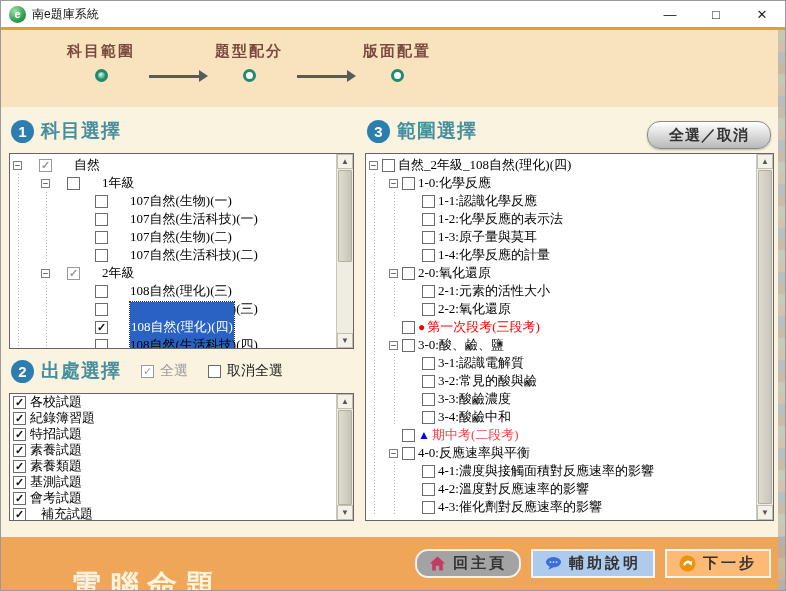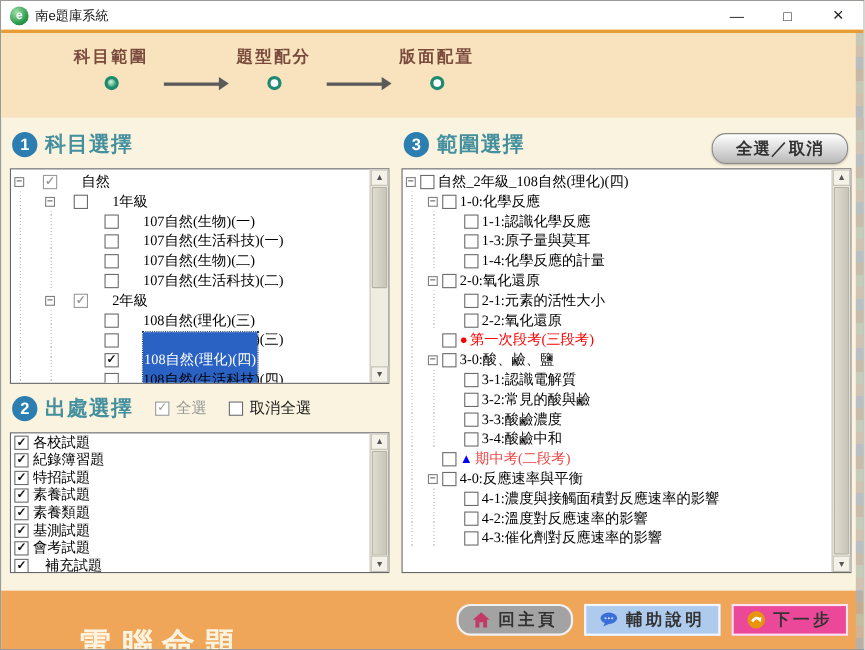--- a/index.html
+++ b/index.html
@@ -82,21 +82,21 @@
     display:flex; align-items:center; justify-content:center; letter-spacing:1px; cursor:default;
     box-shadow:0 1px 2px rgba(0,0,0,.25); }
 
   
   .footer { position:absolute; left:0; right:0; bottom:0; height:53px; background:#F0A658; display:flex; align-items:center; }
   .brand { margin-left:70px; font-size:30px; font-weight:bold; color:#FCF4E0; letter-spacing:8px;margin-top:46px; }
   .fbtns { margin-left:auto; margin-right:14px; display:flex; gap:10px; }
   .fbtn { height:29px; padding:0 12px; border:2px solid rgba(255,255,255,.85); font-size:15px; font-weight:bold; color:#333;
     display:flex; align-items:center; gap:7px; letter-spacing:3px; cursor:default; font-family:inherit; }
   .fbtn svg { width:17px; height:17px; }
-  .fbtn-home { background:#a3a3a3;border-radius:13px; } .fbtn-help { background:#AECBEE; } .fbtn-next { background:#ec4899; }
+  .fbtn-home { background:#a3a3a3;border-radius:13px; } .fbtn-help { background:#AECBEE; } .fbtn-next { background:#fdba74; }
 
   
   .desktop-strip { position:absolute; right:0; top:29px; bottom:0; width:7px;
     background:repeating-linear-gradient(180deg,#b9c2b1 0 11px,#c7b7a7 11px 22px,#a9b3bd 22px 33px,#bcae9d 33px 44px); opacity:.8; }
 </style>
 </head>
 <body>
 
 <div class="window">
 
@@ -290,20 +290,27 @@
           <span class="expander">−</span>
           <span class="cb"></span>
           <span class="row-label">1-0:化學反應</span>
         </div>
         <div class="tree-row">
           <span class="guide"></span>
           <span class="guide"></span>
           <span class="expander ph">−</span>
           <span class="cb"></span>
           <span class="row-label">1-1:認識化學反應</span>
+        </div>
+        <div class="tree-row">
+          <span class="guide"></span>
+          <span class="guide"></span>
+          <span class="expander ph">−</span>
+          <span class="cb"></span>
+          <span class="row-label">1-2:化學反應的表示法</span>
         </div>
         <div class="tree-row">
           <span class="guide"></span>
           <span class="guide"></span>
           <span class="expander ph">−</span>
           <span class="cb"></span>
           <span class="row-label">1-3:原子量與莫耳</span>
         </div>
         <div class="tree-row">
           <span class="guide"></span>

